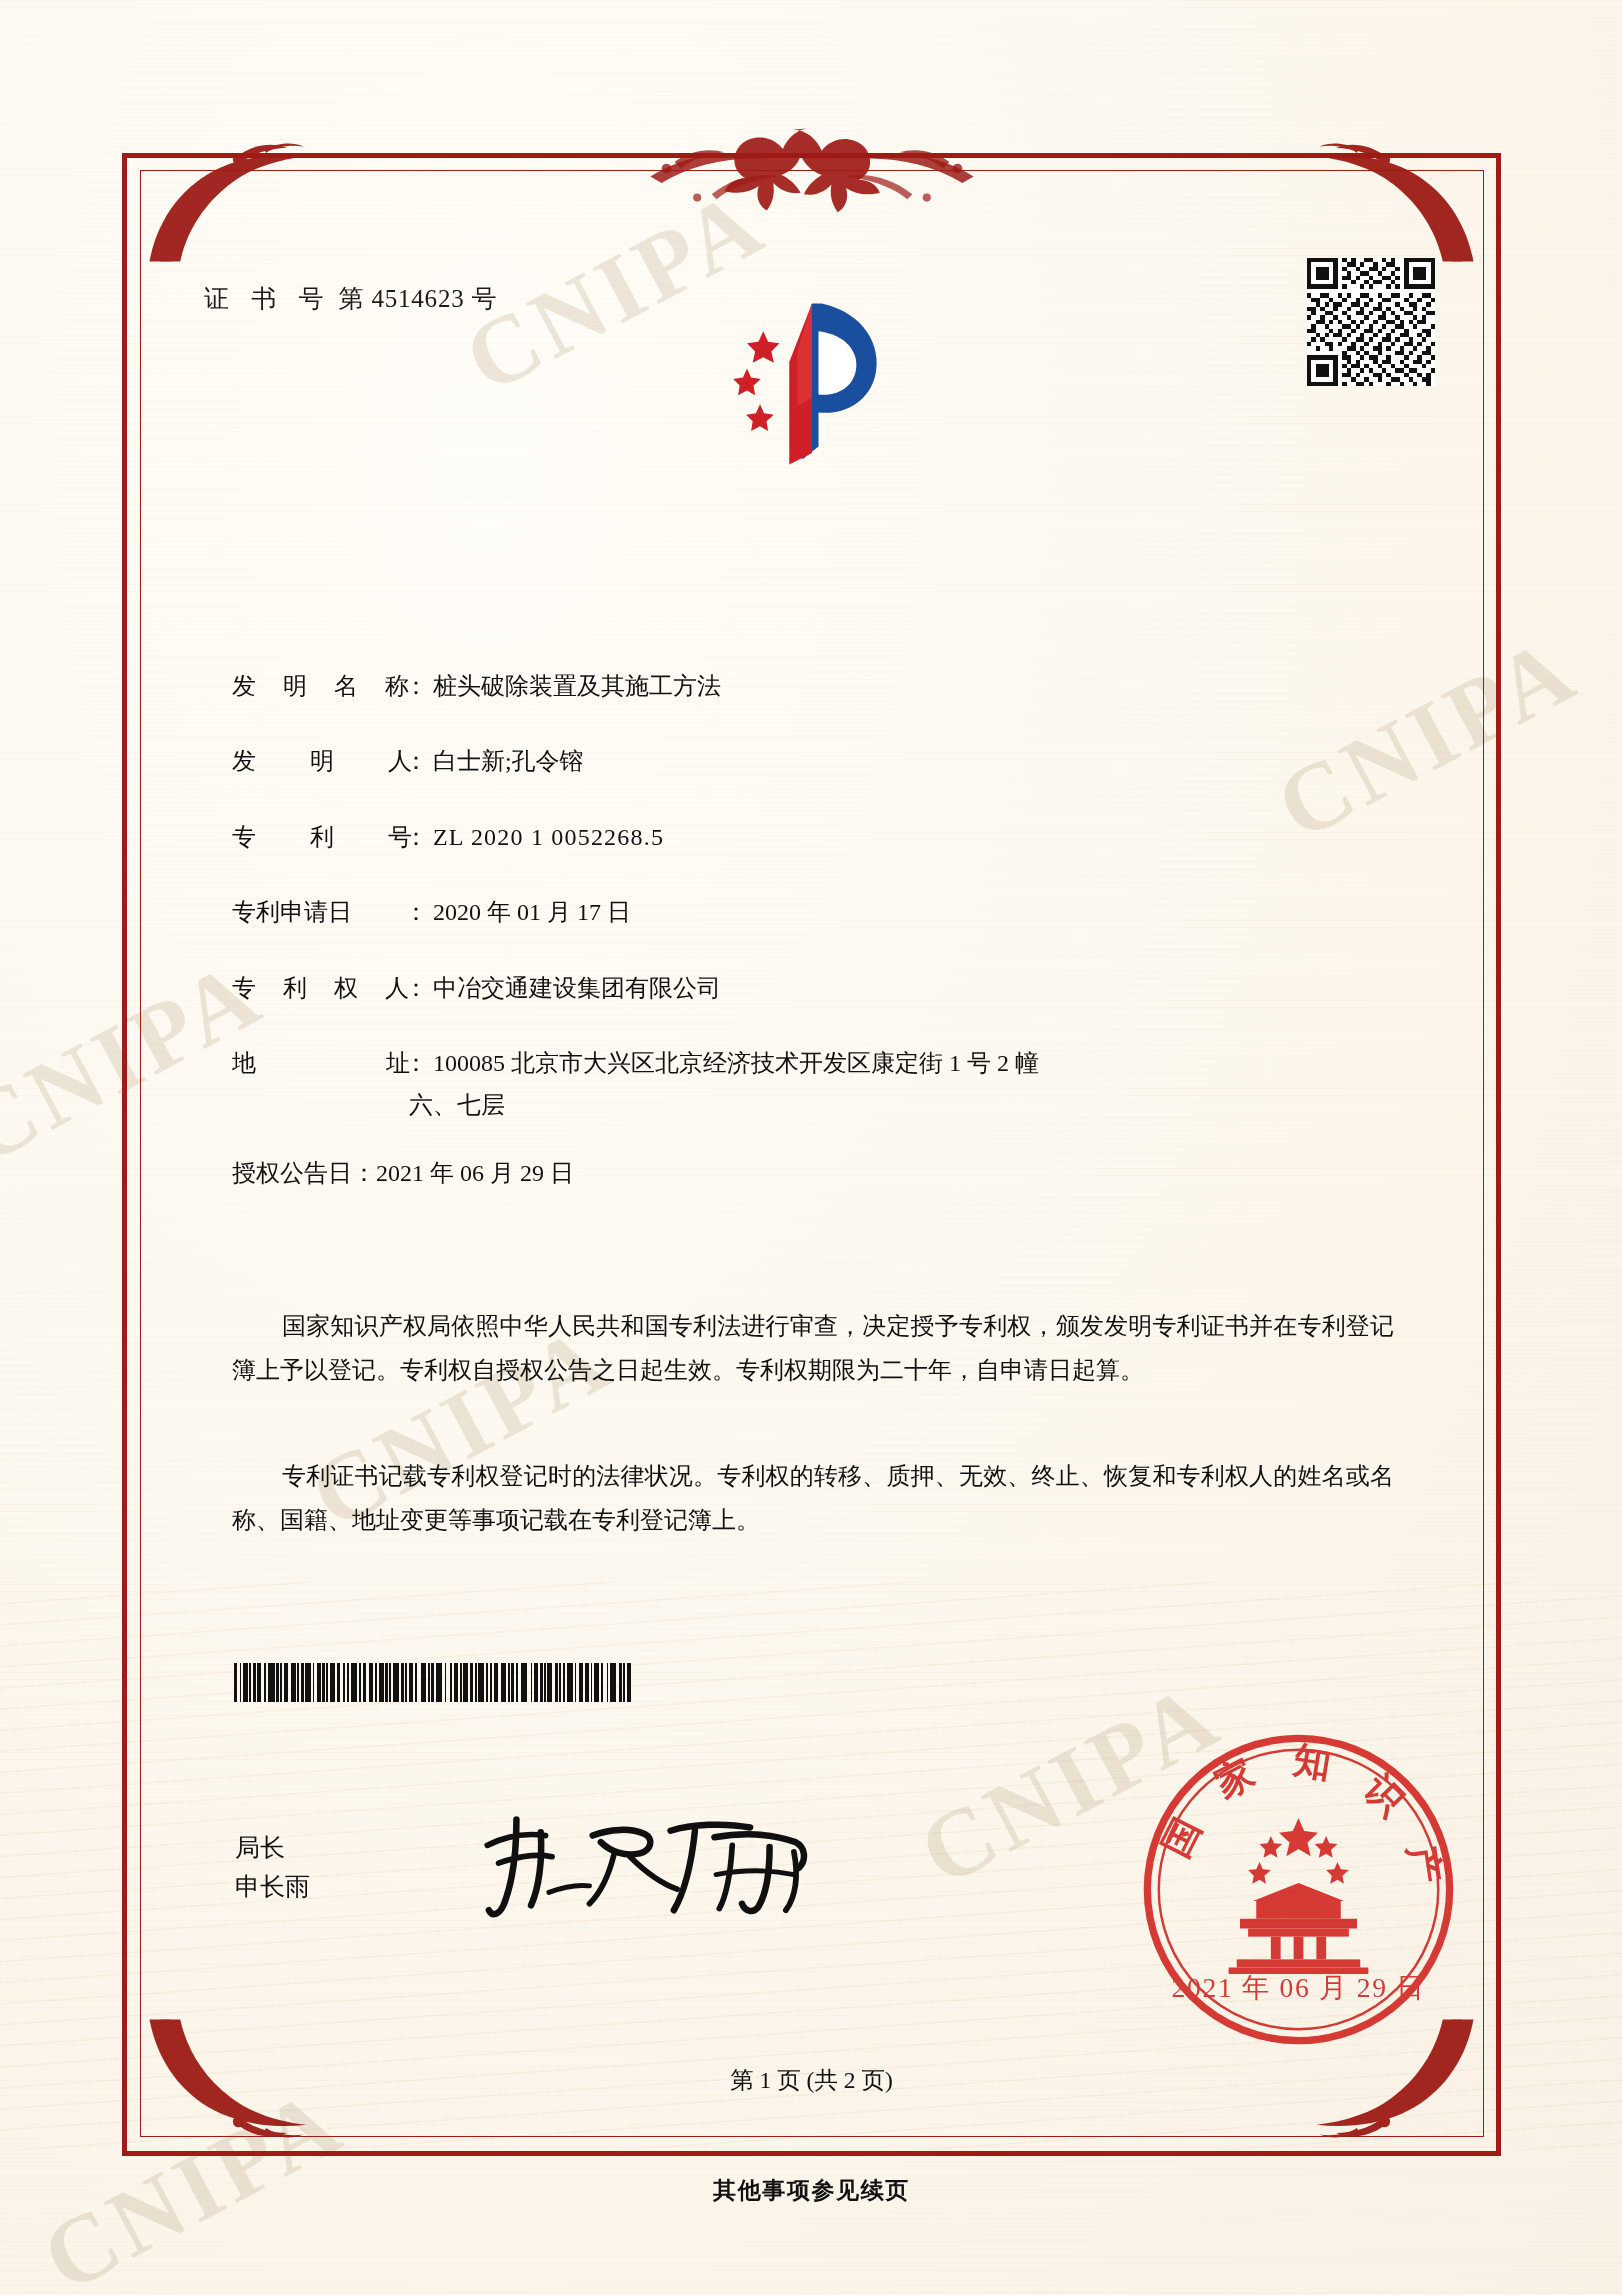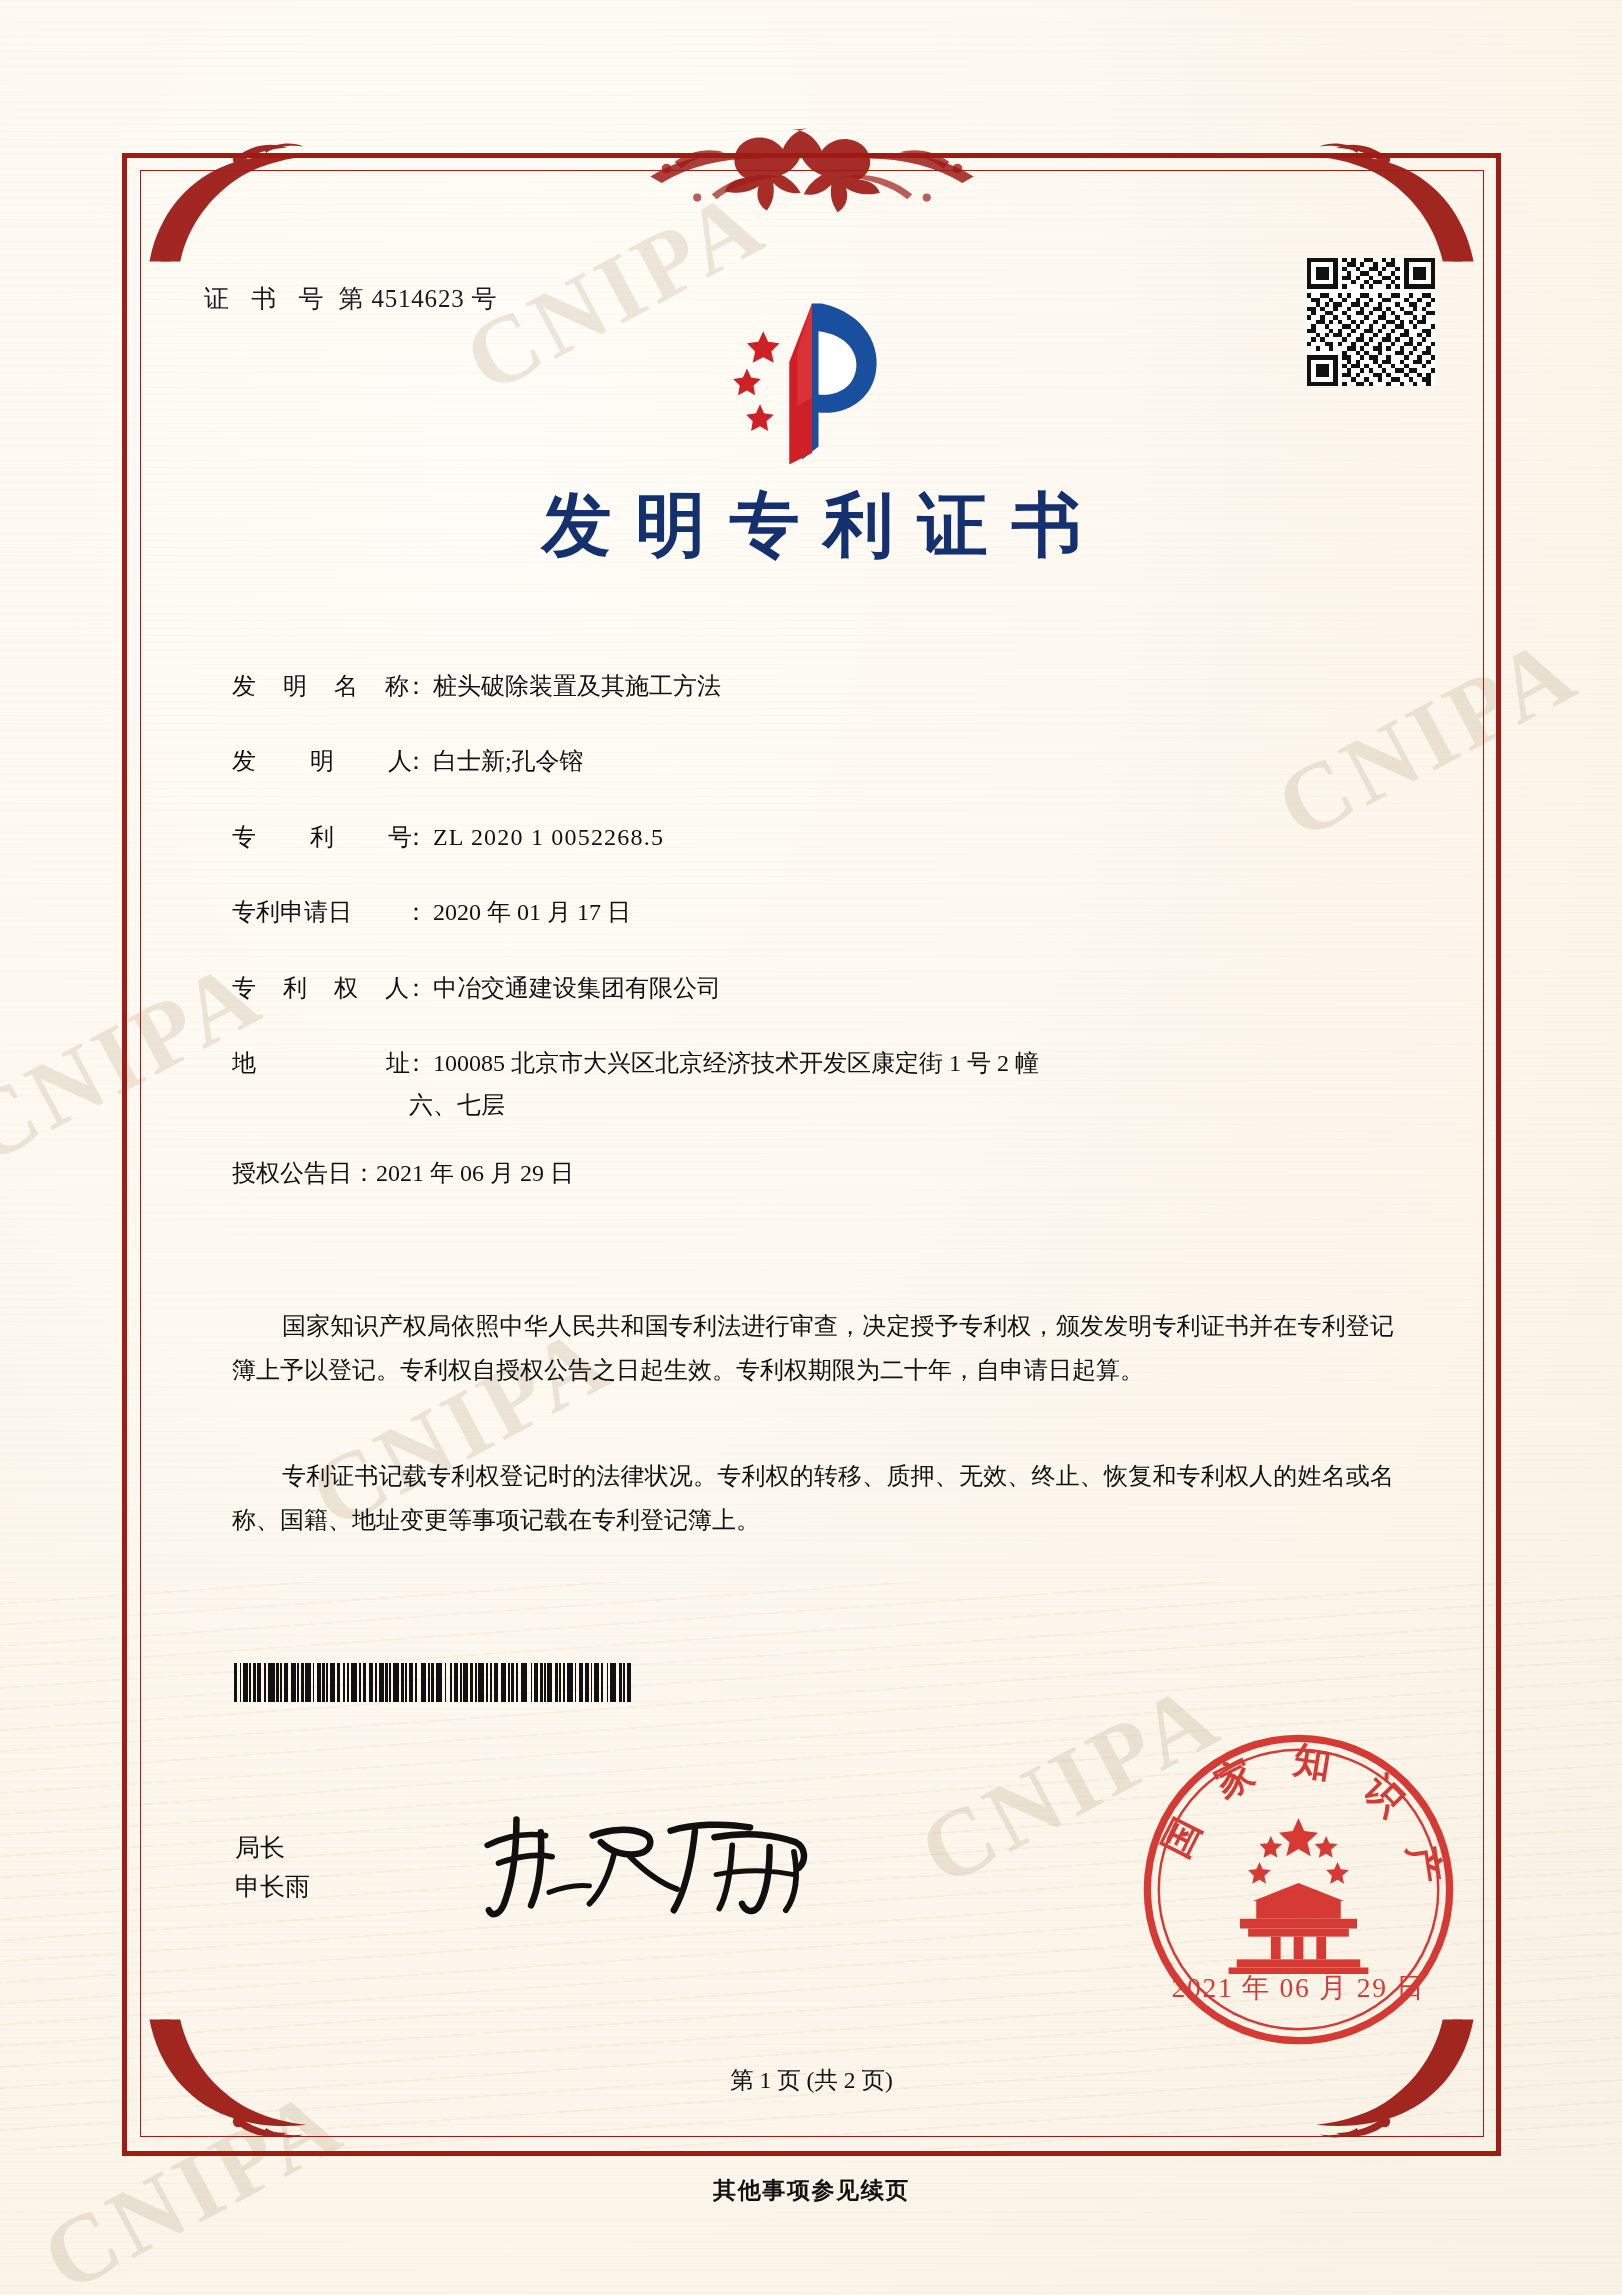--- a/index.html
+++ b/index.html
@@ -574,21 +574,20 @@
       <path d="M120 24 L120 140 L102 150 L102 82 Z" fill="#e0393c" opacity="0.7"></path>
 
       <g fill="#cf2027">
         <path d="M60 58 l6 13 14 2 -10 10 3 14 -13 -7 -13 7 3 -14 -10 -10 14 -2z"></path>
         <path d="M40 104 l5 11 12 2 -9 8 2 12 -10 -6 -11 6 2 -12 -8 -8 12 -2z"></path>
         <path d="M56 148 l5 11 12 2 -9 8 2 12 -10 -6 -11 6 2 -12 -8 -8 12 -2z"></path>
       </g>
     </svg>
   </div>
 
-  <div class="doc-title">发明专利证书</div>
 
   <div class="fields">
     <div class="field-row">
       <span class="field-label lbl-j6">发 明 名 称</span>
       <span class="field-colon">：</span>
       <span class="field-value">桩头破除装置及其施工方法</span>
     </div>
     <div class="field-row">
       <span class="field-label lbl-j5">发 明 人</span>
       <span class="field-colon">：</span>

